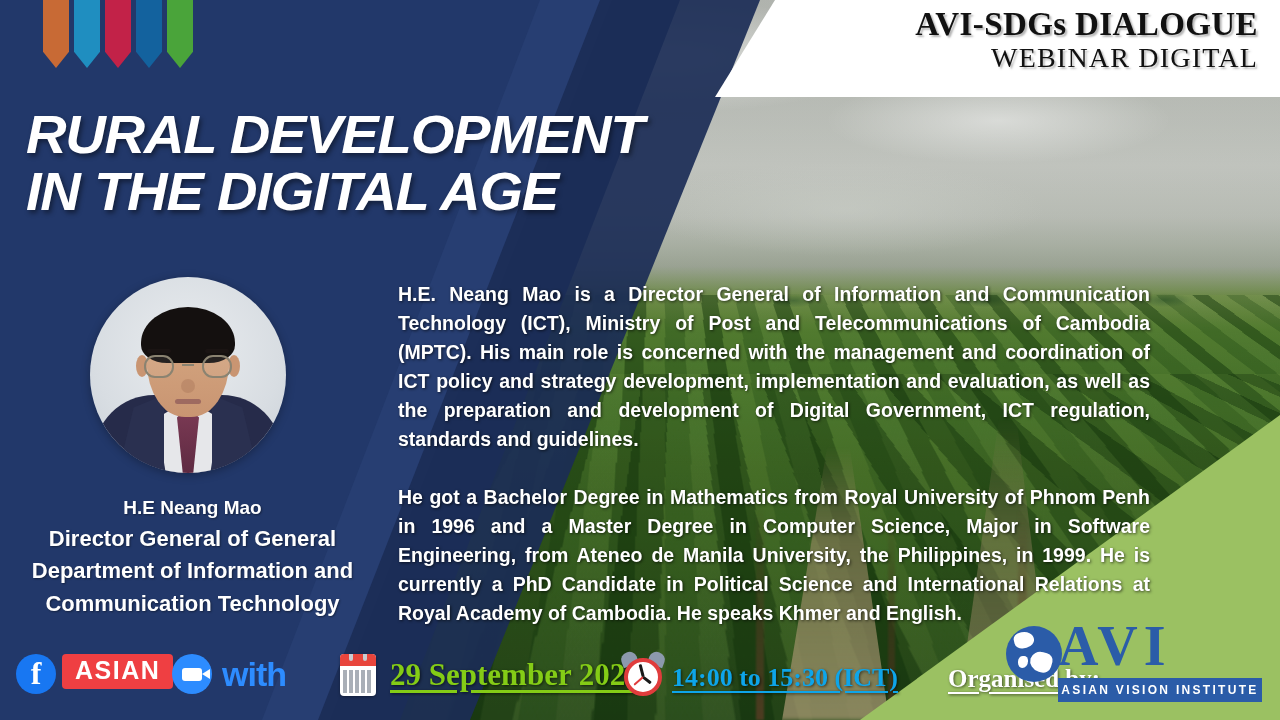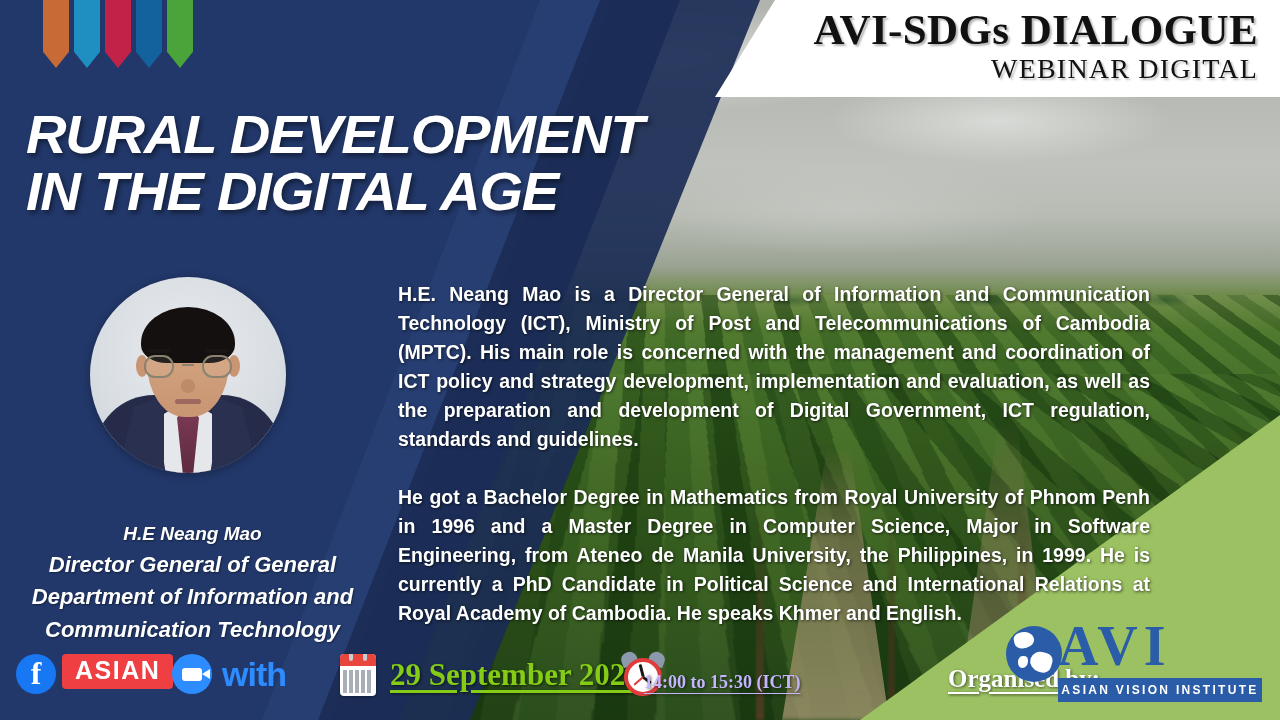--- a/index.html
+++ b/index.html
@@ -140,21 +140,21 @@
   }
 
   
   .avi-head {
     position:absolute; right:22px; top:6px;
     text-align:right;
     font-family:"Liberation Serif", serif;
     color:#111;
   }
   .avi-head .l1 {
-    font-size:43px; font-weight:bold; letter-spacing:.4px;
+    font-size:33px; font-weight:bold; letter-spacing:.4px;
     line-height:1.12;
     text-shadow:2px 2px 2px rgba(120,120,120,0.55);
   }
   .avi-head .l2 {
     font-size:28px; font-weight:normal; letter-spacing:1.2px;
     line-height:1.1;
     text-shadow:2px 2px 2px rgba(130,130,130,0.5);
   }
 
   .main-title {
@@ -241,22 +241,22 @@
     position:absolute; top:122px; left:50%; transform:translateX(-50%);
     width:26px; height:5px; background:#9e6a60; border-radius:3px;
   }
   .p-nose {
     position:absolute; top:102px; left:50%; transform:translateX(-50%);
     width:14px; height:14px;
     background:rgba(170,120,90,0.45); border-radius:50%;
   }
 
   .speaker-block {
-    position:absolute; left:0; top:520px; width:385px;
-    text-align:center; color:#fff;font-style:italic;
+    position:absolute; left:0; top:494px; width:385px;
+    text-align:center; color:#fff;
   }
   .speaker-name {
     font-size:19px; font-weight:bold; line-height:1.5;
     text-shadow:1px 1px 2px rgba(0,0,0,0.4);
   }
   .speaker-role {
     font-size:22px; font-weight:bold; line-height:1.48;
     text-shadow:1px 1px 2px rgba(0,0,0,0.4);
     white-space:pre-line;
   }
@@ -357,23 +357,23 @@
   }
   .hand-h, .hand-m, .hand-s {
     position:absolute; left:50%; bottom:50%; transform-origin:50% 100%;
     background:#1a1a1a; border-radius:1px;
   }
   .hand-h { width:3px; height:10px; transform:translateX(-50%) rotate(128deg); }
   .hand-m { width:2.5px; height:13px; transform:translateX(-50%) rotate(-14deg); }
   .hand-s { width:2px; height:12px; background:#e03c3c; transform:translateX(-50%) rotate(228deg); }
 
   .time-text {
-    position:absolute; left:644px; bottom:27px;
-    color:#c4b5fd; font-family:"Liberation Serif", serif;
-    font-size:18px; font-weight:bold;
+    position:absolute; left:672px; bottom:27px;
+    color:#0ea5e9; font-family:"Liberation Serif", serif;
+    font-size:26px; font-weight:bold;
     text-decoration:underline; text-underline-offset:5px;
     text-shadow:1px 1px 3px rgba(0,0,0,0.6);
   }
 
   .org-text {
     position:absolute; left:948px; bottom:27px;
     color:#fff; font-family:"Liberation Serif", serif;
     font-size:25px; font-weight:bold;
     text-decoration:underline; text-underline-offset:5px;
     text-shadow:1px 1px 3px rgba(0,0,0,0.6);

